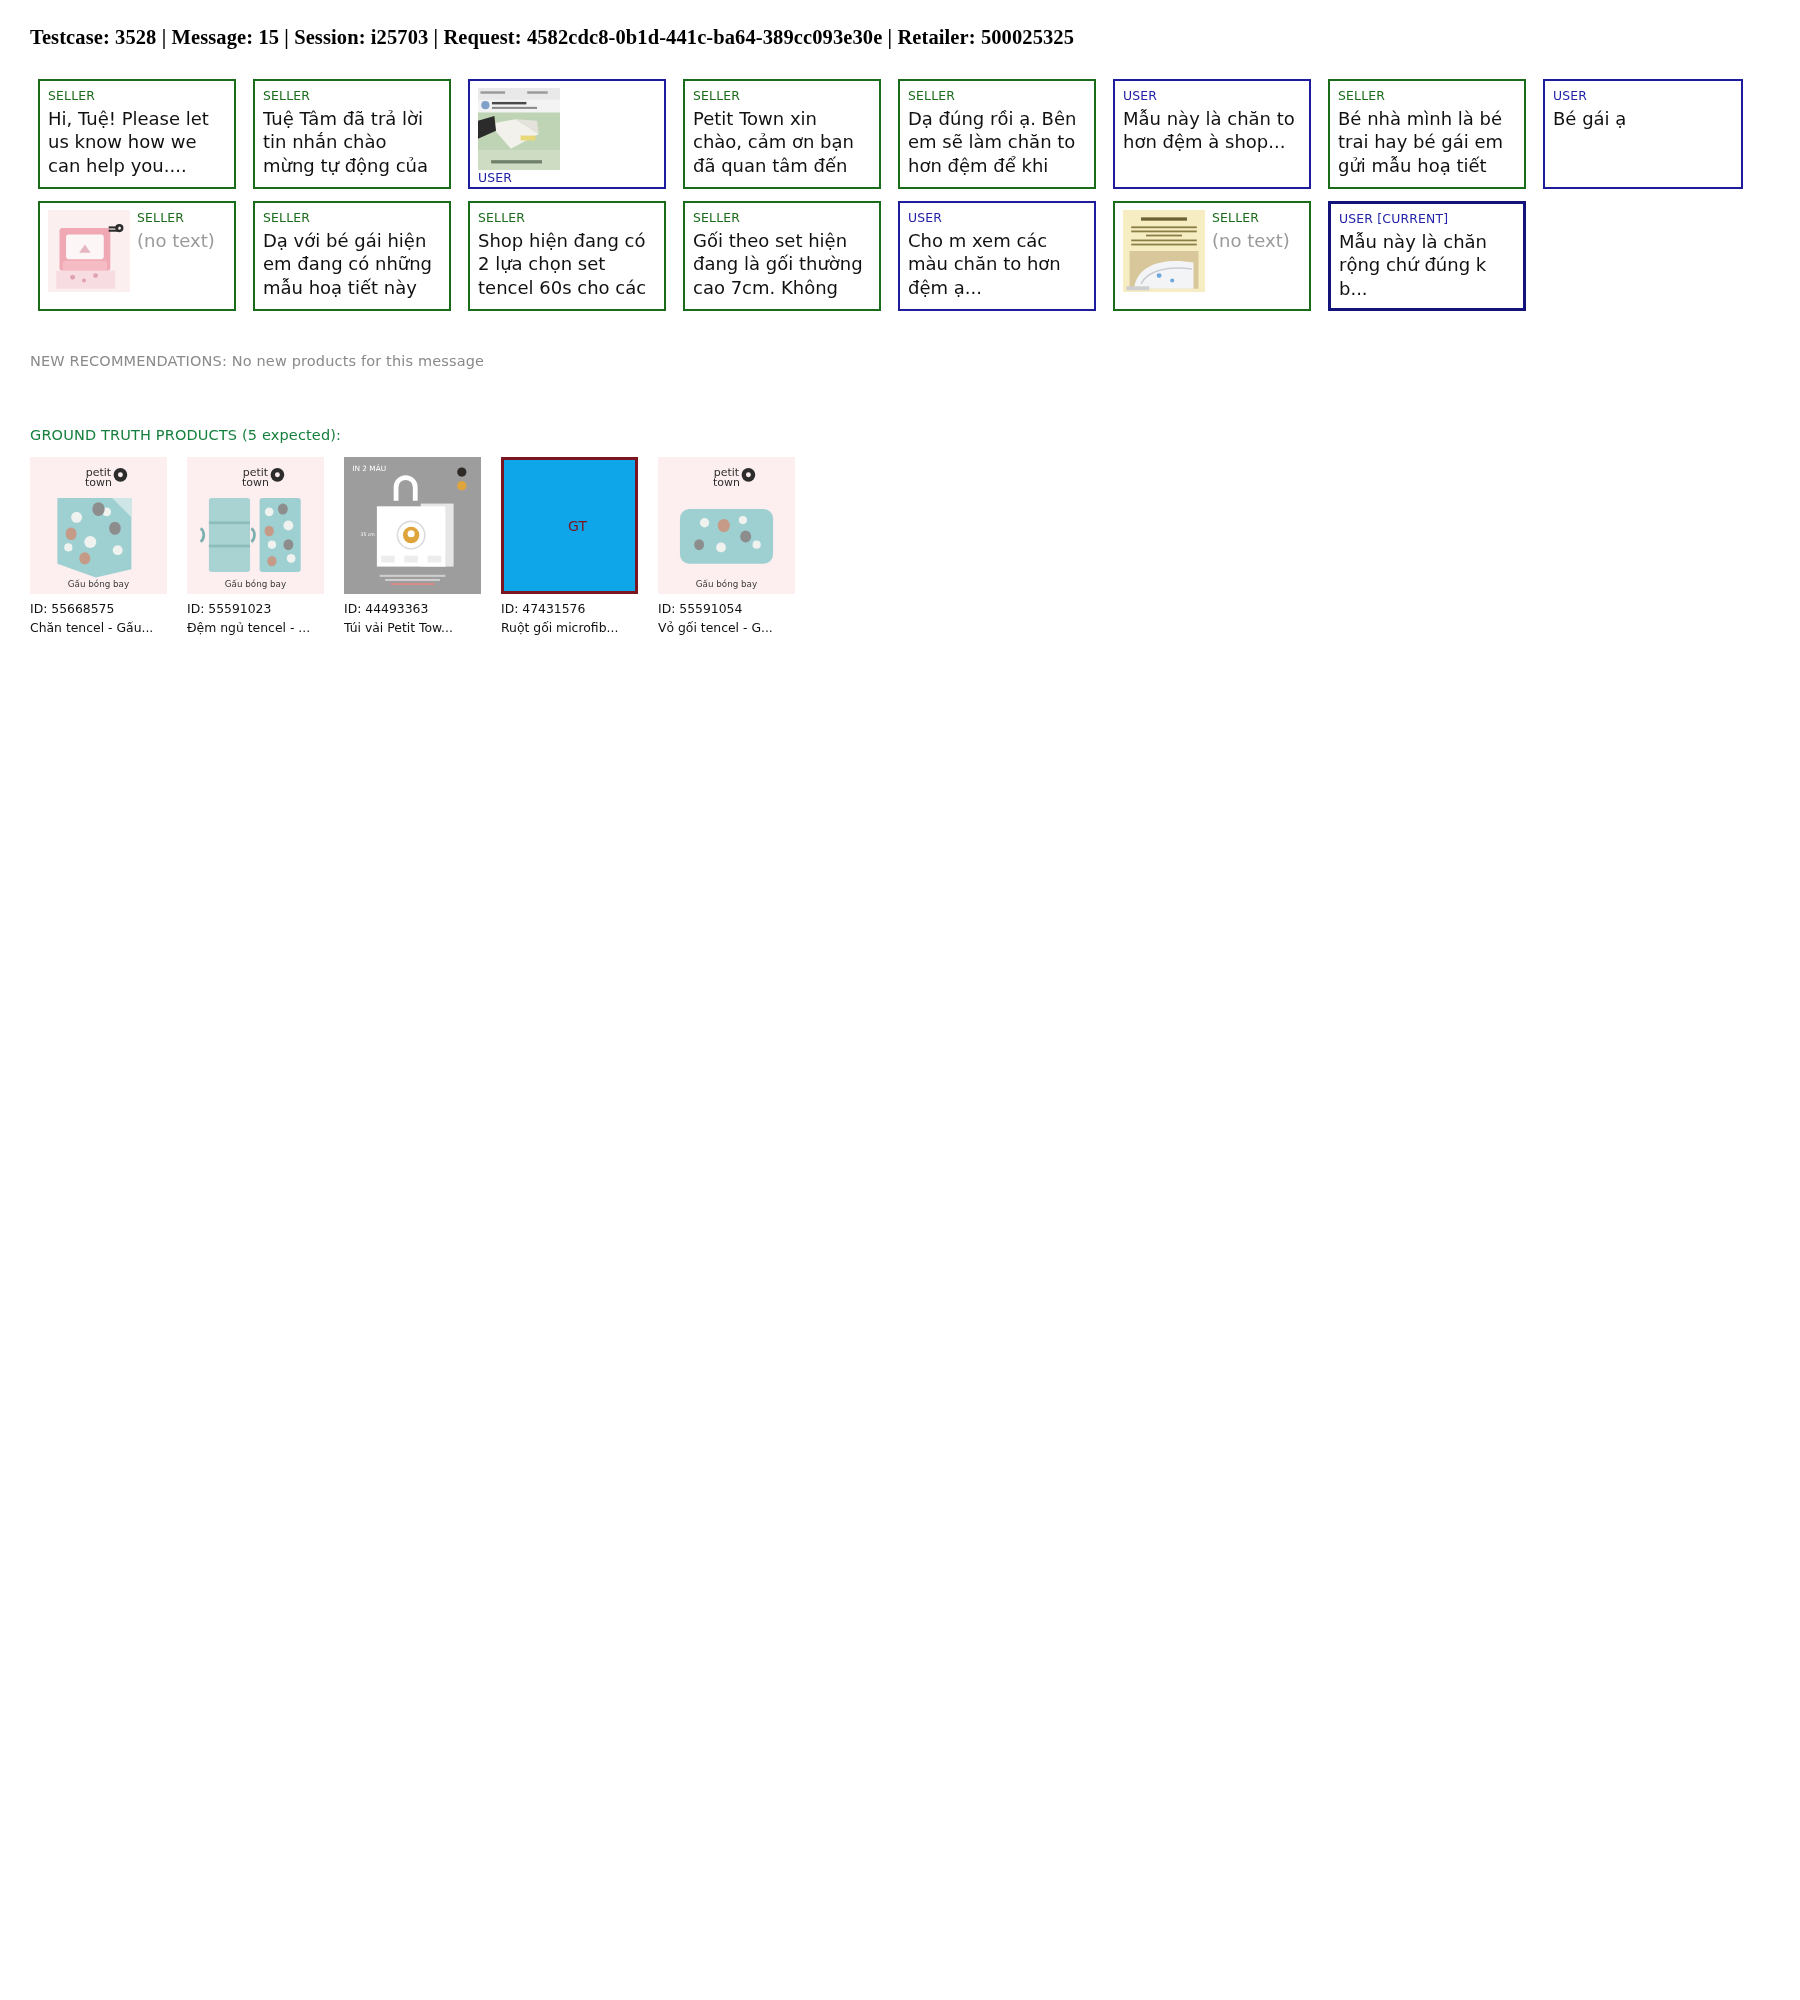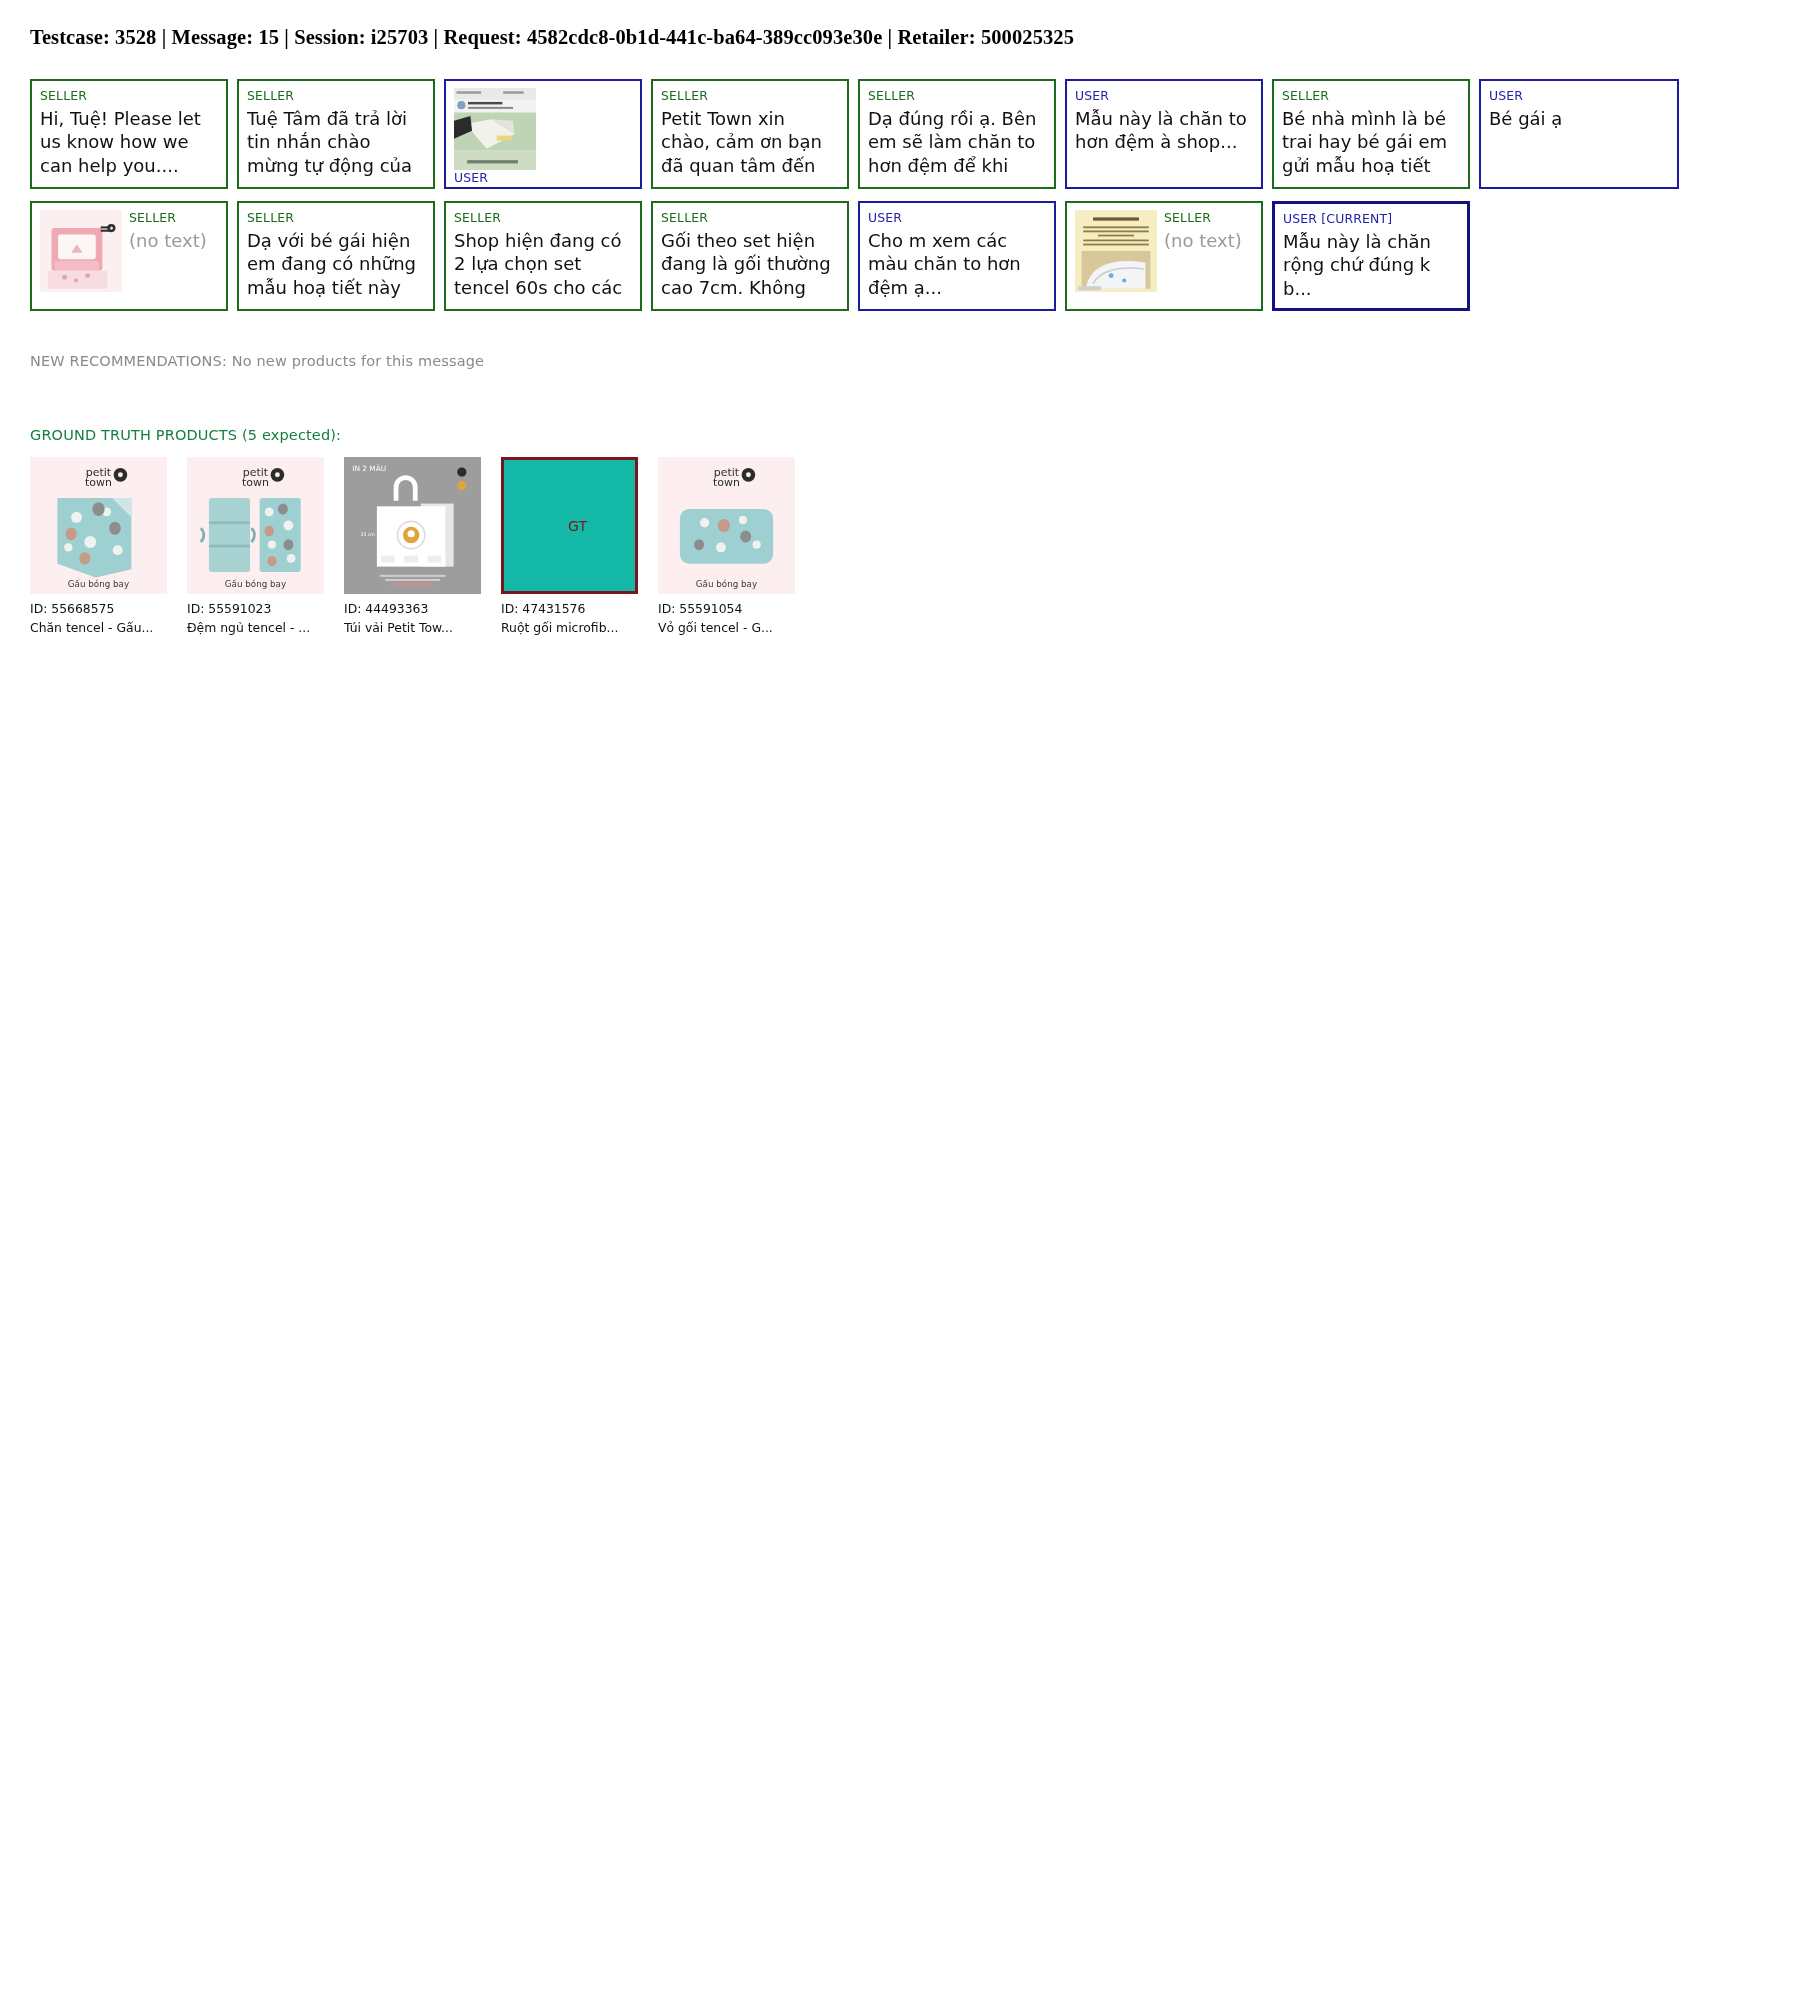--- a/index.html
+++ b/index.html
@@ -56,20 +56,21 @@
     height: 110px;
     box-sizing: border-box;
     border: 2px solid #1a6b1a;
     background: #ffffff;
     padding: 7px 8px 6px 8px;
     display: flex;
     flex-direction: row;
     align-items: flex-start;
     overflow: hidden;
     position: relative;
+    margin-left: 8px;
   }
   .conv-card.user {
     border-color: #1c1c9c;
     flex-direction: column;
   }
   .conv-card.current {
     border-color: #13137a;
     border-width: 3px;
   }
   .conv-card.wide {
@@ -131,21 +132,21 @@
   }
   .gt-thumb {
     width: 137px;
     height: 137px;
     box-sizing: border-box;
     background: #eab308;
     position: relative;
     overflow: hidden;
   }
   .gt-thumb.placeholder {
-    background: #14b8a6;
+    background: #0ea5e9;
     border: 3px solid #7b1620;
     display: flex;
     align-items: center;
     justify-content: center;
     padding-left: 16px;
   }
   .gt-placeholder-text {
     color: #7b1620;
     font-size: 14px;
   }

